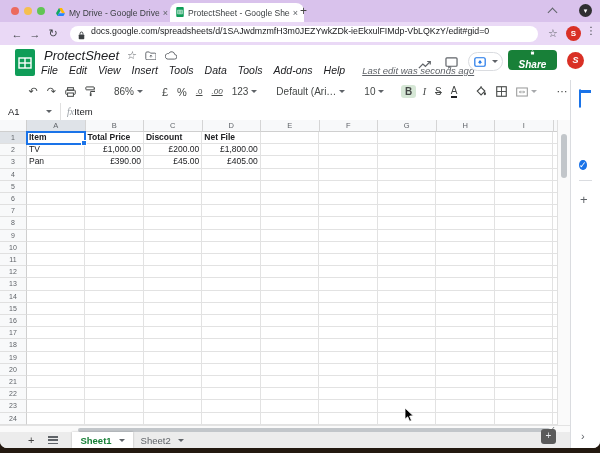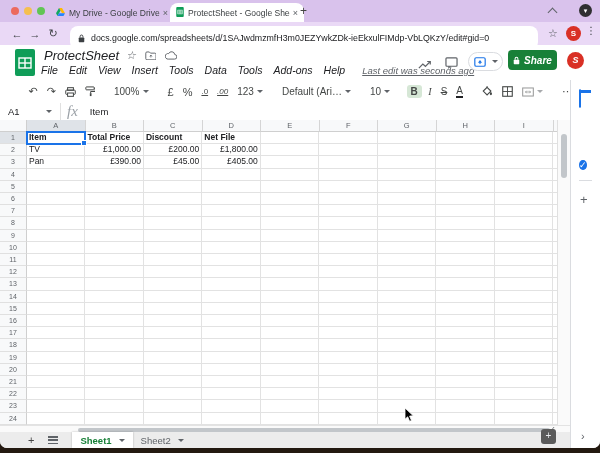--- a/index.html
+++ b/index.html
@@ -14,39 +14,39 @@
   .tab.inactive{left:52px;width:112px;padding:0 4px;}
   .tab.active{left:170px;width:122px;background:#fff;border-radius:8px 8px 0 0;padding:0 6px;}
   .tab .ttl{white-space:nowrap;overflow:hidden;flex:1;margin-left:4px;}
   .tab .x{color:#5f6368;font-size:9px;margin-left:3px;cursor:default;}
   .newtab{position:absolute;left:300px;top:4px;color:#454545;font-size:12px;}
   .tabsearch{position:absolute;right:8px;top:4px;width:13px;height:13px;border-radius:50%;background:#2f2f31;color:#fff;
              font-size:7px;text-align:center;line-height:13px;}
   .urlbar{position:absolute;left:0;top:22px;width:600px;height:23px;background:#ead9f6;display:flex;align-items:center;}
   .navbtn{color:#3c4043;font-size:11px;width:18px;text-align:center;}
   .omnibox{position:absolute;left:70px;top:3.5px;width:468px;height:16px;background:#fff;border-radius:8px;display:flex;
-           align-items:center;padding:12px 8px;box-sizing:border-box;}
+           align-items:flex-start;padding:0 8px;box-sizing:border-box;}
   .urltext{font-size:8.8px;color:#202124;margin-left:6px;white-space:nowrap;overflow:hidden;}
   .starbtn{position:absolute;left:548px;top:5px;color:#5f6368;font-size:11px;}
   .avatar-s{width:15px;height:15px;border-radius:50%;background:#d93025;color:#fff;font-size:8px;font-weight:700;
             text-align:center;line-height:15px;}
   .urlbar .avatar-s{position:absolute;left:566px;top:4px;}
   .dots{position:absolute;left:586px;top:3px;color:#3c4043;font-size:10px;letter-spacing:0;}
 
   
   .appheader{position:absolute;left:0;top:45px;width:600px;height:35px;background:#fff;font-style:italic;}
   .logo{position:absolute;left:15px;top:4px;}
   .doctitle{position:absolute;left:44px;top:3px;font-size:13px;color:#202124;}
   .titleicons{position:absolute;left:126px;top:4px;display:flex;gap:9px;color:#5f6368;font-size:11px;align-items:center;}
   .menurow{position:absolute;left:41px;top:19px;display:flex;gap:11px;font-size:10.5px;color:#202124;align-items:center;}
   .lastedit{font-size:9.5px;color:#5f6368;text-decoration:underline;margin-left:6px;white-space:nowrap;}
   .presentbtn{position:absolute;left:468px;top:7px;width:33px;height:17px;border:1px solid #dadce0;border-radius:10px;
               background:#fff;display:flex;align-items:center;justify-content:center;gap:3px;}
   .sharebtn{position:absolute;left:508px;top:5px;width:49px;height:20px;background:#188038;border-radius:4px;color:#fff;
-            font-size:10px;font-weight:600;display:flex;align-items:center;justify-content:center;gap:4px;}
+            font-size:10px;font-weight:600;display:flex;align-items:center;justify-content:center;gap:4px;flex-direction:column;}
   .appheader .avatar-s{position:absolute;left:567px;top:7px;width:17px;height:17px;line-height:17px;font-size:9px;}
 
   
   .toolbar{position:absolute;left:0;top:80px;width:570px;height:23px;background:#fff;display:flex;align-items:center;
            padding-left:24px;box-sizing:border-box;color:#444746;}
   .tb{font-size:10px;color:#444746;display:flex;align-items:center;margin:0 4.5px;white-space:nowrap;}
   .tb.sym{font-size:11px;}
   .sep{width:1px;height:13px;background:#dadce0;margin:0 5px;}
   .caret{width:0;height:0;border-left:3px solid transparent;border-right:3px solid transparent;border-top:3.5px solid #5f6368;
          margin-left:3px;display:inline-block;}
@@ -56,21 +56,21 @@
   .tb.tcolor{border-bottom:2px solid #202124;line-height:10px;padding-bottom:0;}
   .chev-up{position:absolute;right:44px;top:9px;width:6px;height:6px;border-left:1.5px solid #5f6368;border-top:1.5px solid #5f6368;
            transform:rotate(45deg);}
   .smalltext{font-size:8px;}
 
   
   .fbar{position:absolute;left:0;top:103px;width:570px;height:17px;background:#fff;border-bottom:1px solid #cfd2d6;
         display:flex;align-items:center;}
   .namebox{width:44px;padding-left:8px;font-size:9.5px;color:#202124;display:flex;align-items:center;justify-content:space-between;}
   .fdiv{width:1px;height:17px;background:#e0e0e0;margin:0 6px 0 8px;}
-  .fx{font-size:15px;font-style:italic;color:#9aa0a6;font-family:"Liberation Serif",serif;margin-right:12px;}
+  .fx{font-size:10px;font-style:italic;color:#9aa0a6;font-family:"Liberation Serif",serif;}
   .fval{font-size:9.5px;color:#202124;}
 
   
   #grid{position:absolute;left:0;top:120px;width:557px;height:305px;background:#fff;overflow:hidden;}
   .colheads{display:flex;height:12px;}
   .corner{width:27px;height:12px;background:#f8f9fa;border-right:1px solid #cfcfcf;border-bottom:1px solid #cfcfcf;box-sizing:border-box;}
   .colhead{width:58.5px;height:12px;background:#f8f9fa;border-right:1px solid #d5d5d5;border-bottom:1px solid #cfcfcf;
            box-sizing:border-box;font-size:7.5px;color:#5f6368;text-align:center;line-height:12px;}
   .colhead.hl{background:#dfe3e8;}
   .colhead.fill{flex:1;border-right:none;}
@@ -257,21 +257,21 @@
     </span>
     <span class="tb">
       <svg width="10" height="11" viewBox="0 0 12 13">
           <rect x="1" y="1" width="10" height="3.5" rx="0.8" fill="none" stroke="#444746" stroke-width="1.2"></rect>
           <path d="M11 2.5h1.2v4H6.8v2" fill="none" stroke="#444746" stroke-width="1.2"></path>
           <rect x="5.8" y="8.5" width="2" height="3.5" fill="#444746"></rect>
         </svg>
     </span>
     <span class="sep"></span>
     <span class="tb">
-        <span>100%</span>
+        <span>86%</span>
         <span class="caret"></span>
       </span>
     <span class="sep"></span>
     <span class="tb sym">£</span>
     <span class="tb sym">%</span>
     <span class="tb smalltext" style="text-decoration:underline;">.0</span>
     <span class="tb smalltext" style="text-decoration:underline;font-style:italic;">.00</span>
     <span class="tb">
         <span>123</span>
         <span class="caret"></span>

